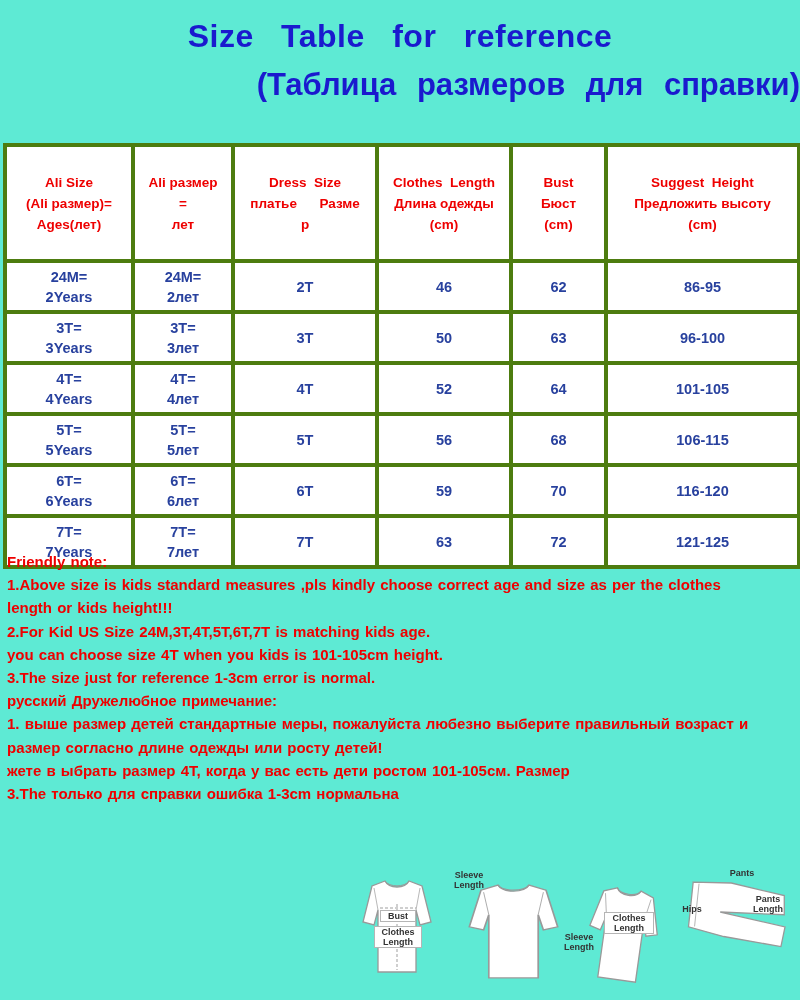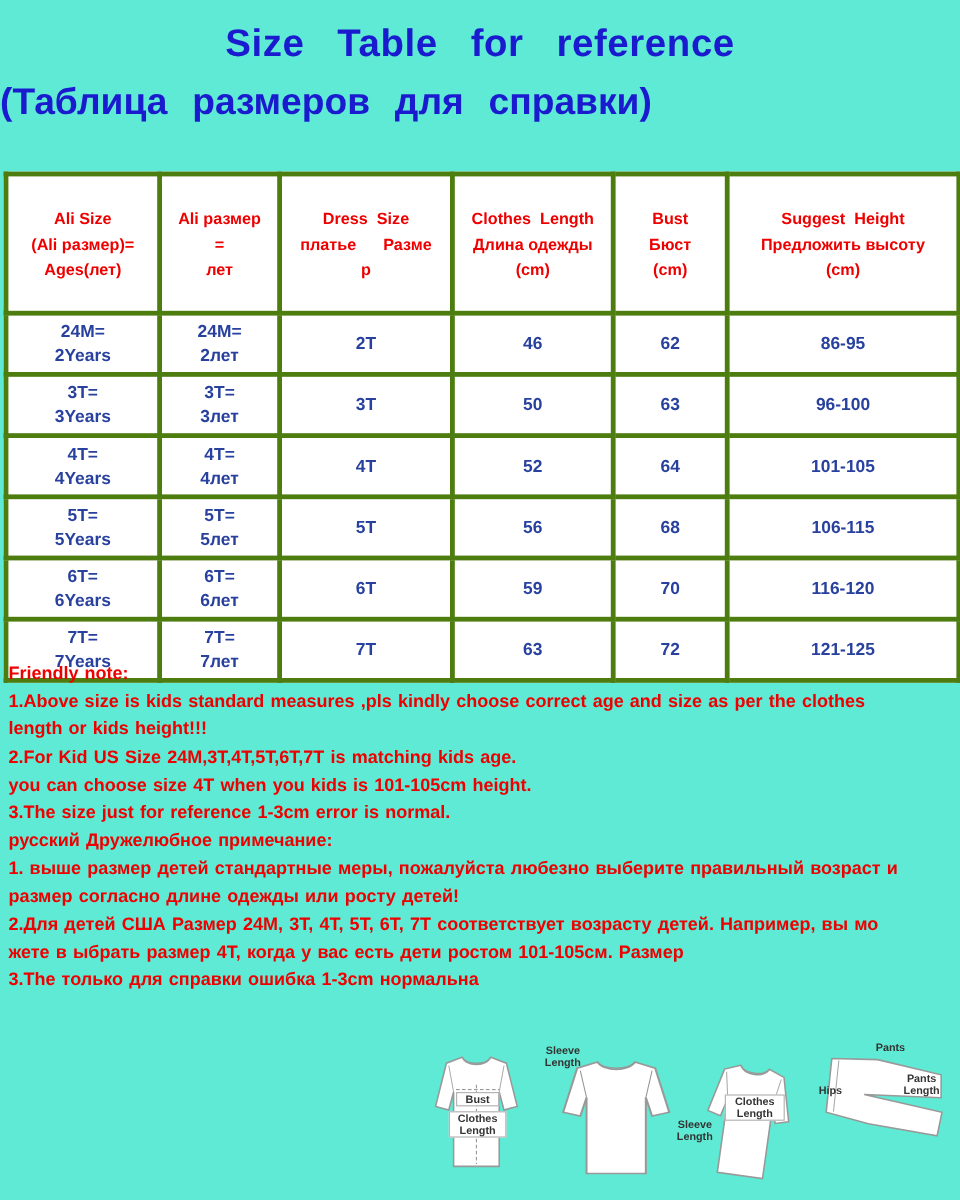--- a/index.html
+++ b/index.html
@@ -7,21 +7,21 @@
     width: 800px; height: 1000px; background: #ffffff;
     font-family: "Liberation Sans", "DejaVu Sans", sans-serif;
   }
   .page { position: relative; width: 800px; height: 1000px; background: #5eead4; overflow: hidden; }
 
   .title-line1 {
     padding-top: 18px; text-align: center; font-size: 32px; font-weight: bold;
     color: #1a1ace; word-spacing: 18px; letter-spacing: 0.5px;
   }
   .title-line2 {
-    padding-top: 12px; text-align: left; font-size: 31px; font-weight: bold;
+    padding-top: 12px; text-align: right; font-size: 31px; font-weight: bold;
     color: #1a1ace; word-spacing: 12px;
   }
 
   .size-table {
     position: absolute; top: 143px; left: 3px; width: 794px;
     border-collapse: collapse; table-layout: fixed; background: #fff;
   }
   .size-table th, .size-table td {
     border: 4px solid #4d7c0f; text-align: center; vertical-align: middle; padding: 0;
     overflow: hidden;
@@ -187,21 +187,20 @@
   <div class="notes">
     <div class="note-line">Friendly note:</div>
     <div class="note-line">1.Above size is kids standard measures ,pls kindly choose correct age and size as per the clothes</div>
     <div class="note-line">length or kids height!!!</div>
     <div class="note-line">2.For Kid US Size 24M,3T,4T,5T,6T,7T is matching kids age.</div>
     <div class="note-line">you can choose size 4T when you kids is 101-105cm height.</div>
     <div class="note-line">3.The size just for reference 1-3cm error is normal.</div>
     <div class="note-line">русский Дружелюбное примечание:</div>
     <div class="note-line">1. выше размер детей стандартные меры, пожалуйста любезно выберите правильный возраст и</div>
     <div class="note-line">размер согласно длине одежды или росту детей!</div>
-    <div class="note-line">2.Для детей США Размер 24M, 3T, 4T, 5T, 6T, 7T соответствует возрасту детей. Например, вы мо</div>
     <div class="note-line">жете в ыбрать размер 4T, когда у вас есть дети ростом 101-105см. Размер</div>
     <div class="note-line">3.The только для справки ошибка 1-3cm нормальна</div>
   </div>
 
   <div class="diagrams">
     <svg class="garments" width="800" height="142" xmlns="http://www.w3.org/2000/svg" xmlns:xlink="http://www.w3.org/1999/xlink">
       <defs>
         <g id="shirt-shape">
           <path d="M23,3 L10,8 L1,44 L12,47 L16,32 L16,94 L54,94 L54,32 L58,47 L69,44 L60,8 L47,3 C43,11 27,11 23,3 Z" fill="#ffffff" stroke="#999999" stroke-width="1.3"></path>
           <path d="M23,3 C27,9.5 43,9.5 47,3" fill="none" stroke="#999999" stroke-width="1"></path>

